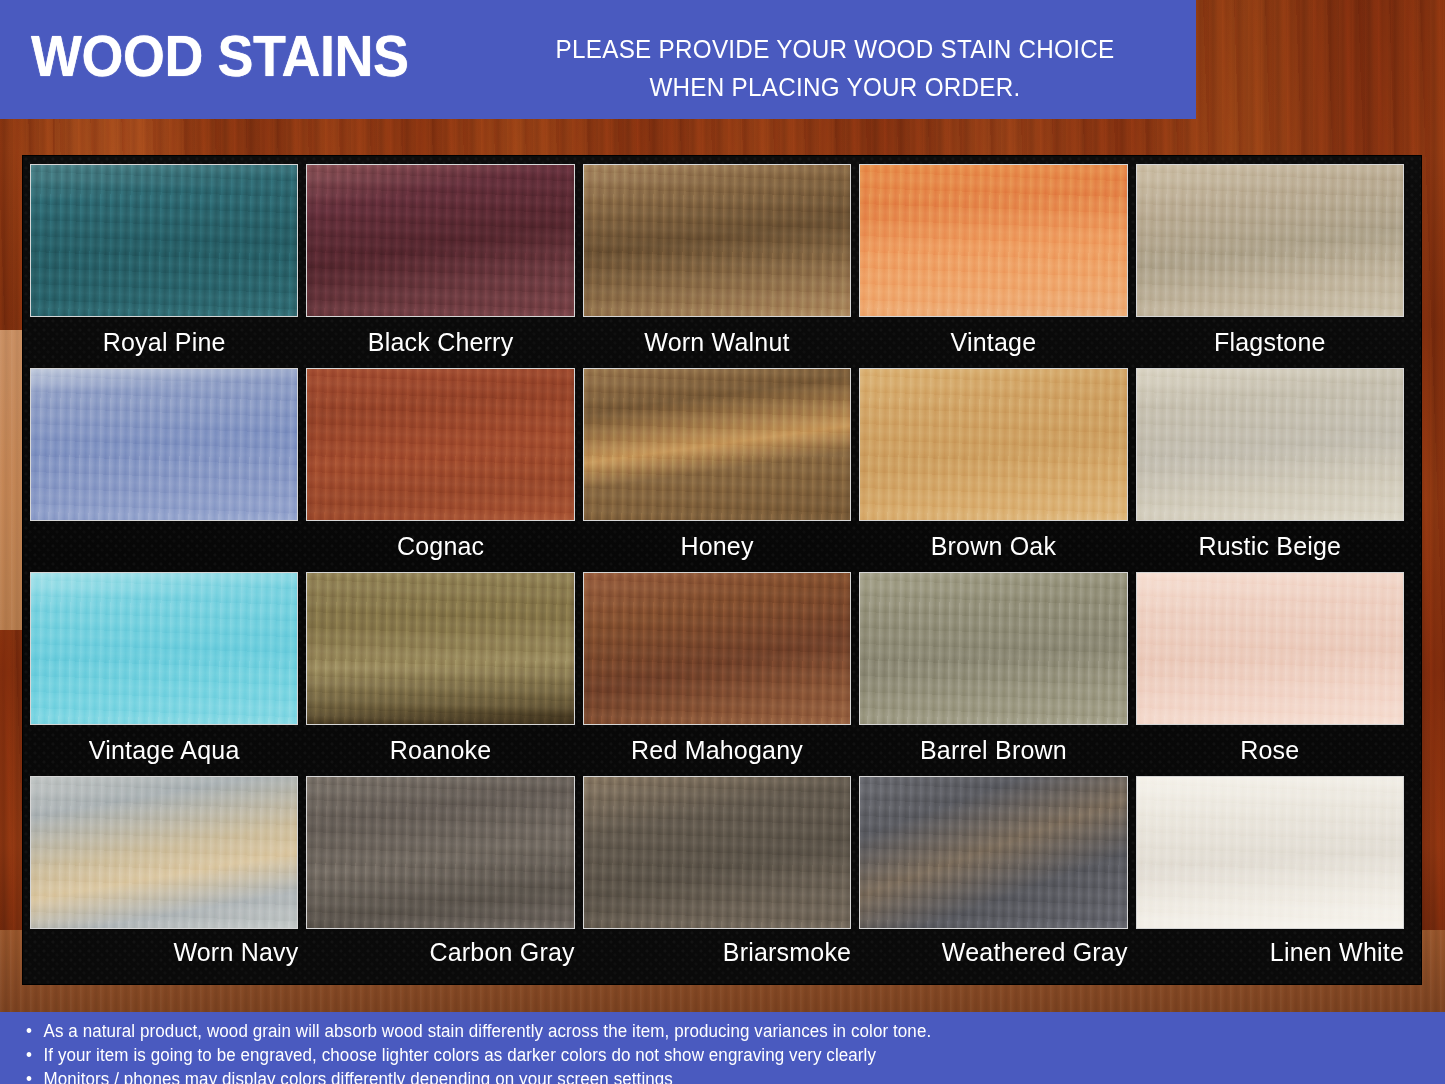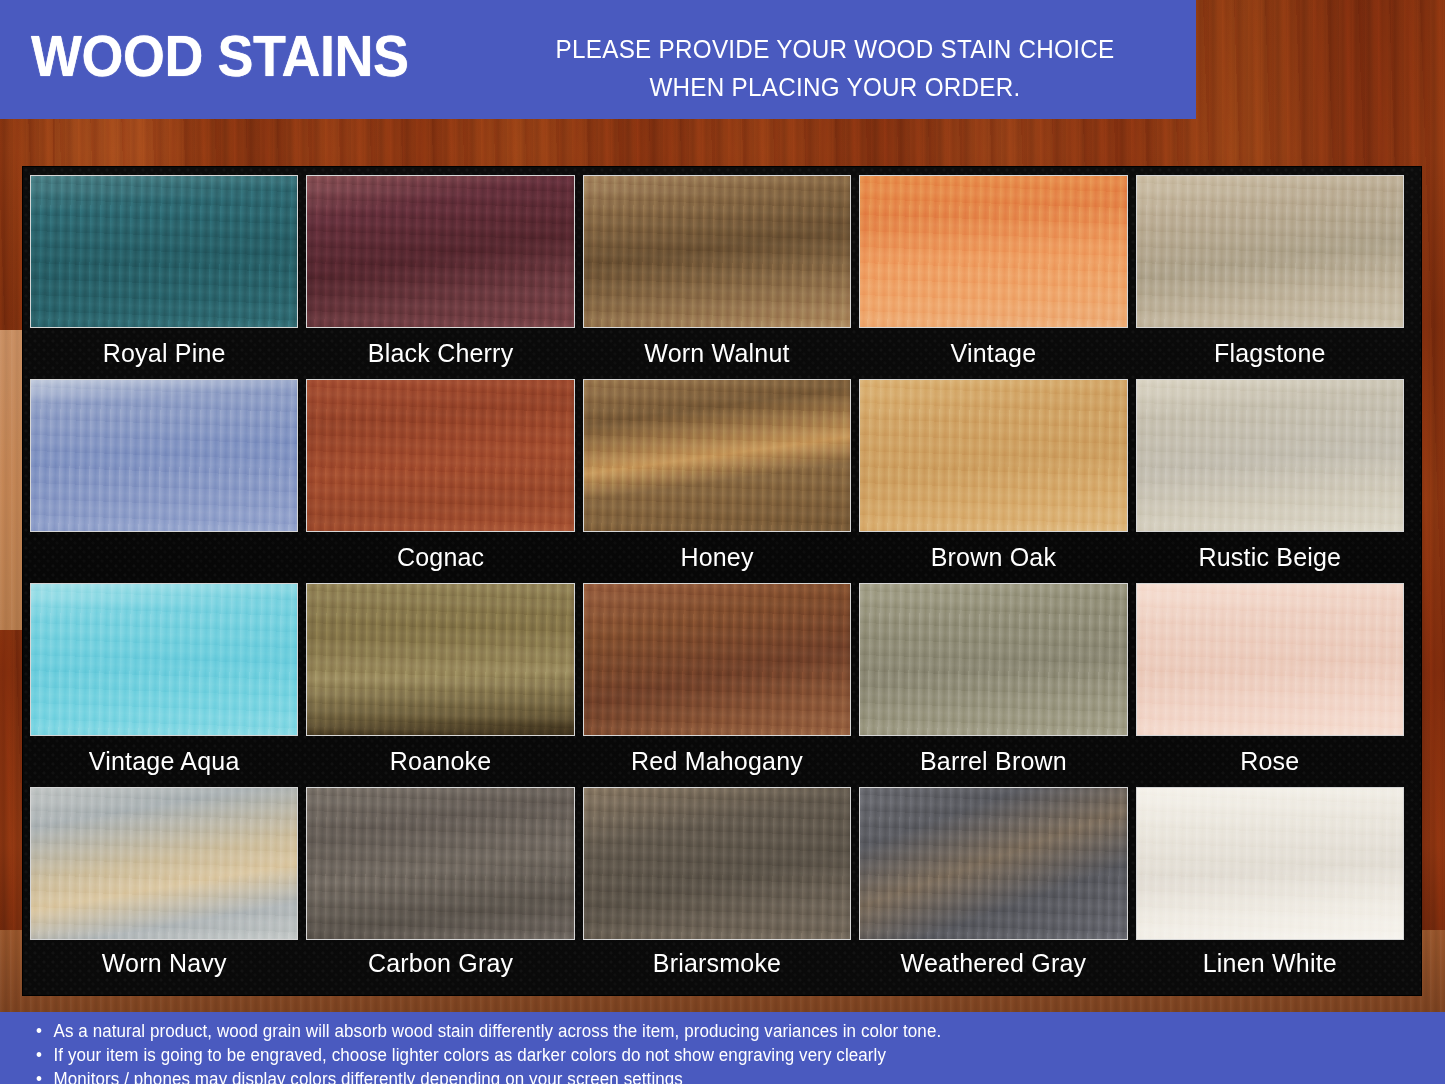--- a/index.html
+++ b/index.html
@@ -74,21 +74,21 @@
   }
   #header-note{
     position:absolute; right:38px; top:30px; width:680px;
     color:#fff; font-size:25.5px; line-height:38px;
     text-align:center; letter-spacing:0.3px;
     transform:scaleX(0.95); transform-origin:right center;
   }
 
   
   #swatch-panel{
-    position:absolute; left:22px; top:166px;
+    position:absolute; left:22px; top:155px;
     width:1400px; height:830px;
     background:
       radial-gradient(circle at 3px 3px, rgba(255,255,255,0.035) 1px, rgba(0,0,0,0) 2px) 0 0/9px 9px,
       radial-gradient(circle at 3px 3px, rgba(255,255,255,0.025) 1px, rgba(0,0,0,0) 2px) 4px 4px/9px 9px,
       linear-gradient(180deg,#0c0c0c 0%,#070707 50%,#0a0a0a 100%);
     border:1px solid #000;
     z-index:6;
     padding:8px 17px 4px 7px;
   }
   .grid-row{ display:flex; height:204px; }
@@ -116,26 +116,26 @@
         rgba(0,0,0,0.11) 0px, rgba(0,0,0,0.00) 5px,
         rgba(255,255,255,0.09) 9px, rgba(255,255,255,0.00) 16px);
     mix-blend-mode:soft-light;
   }
   .label{
     height:47px; line-height:50px;
     text-align:center; color:#fff;
     font-size:25px; letter-spacing:0.2px;
     white-space:nowrap;
   }
-  .grid-row.r4 .label{ height:44px; line-height:47px; }
+  .grid-row.r4 .label{ height:44px; line-height:47px;text-align:right; }
 
   
   #footer{
     position:absolute; left:0; top:1012px; width:1445px; height:72px;
-    background:#4a5abf; z-index:7; padding:7px 0 0 36px;
+    background:#4a5abf; z-index:7; padding:7px 0 0 26px;
   }
   .foot-line{
     color:#fff; font-size:17.5px; line-height:24px;
     letter-spacing:0.1px; white-space:nowrap;
     transform:scaleX(0.97); transform-origin:left center;
   }
   .foot-line .bullet{ display:inline-block; width:18px; }
 </style>
 </head>
 <body>

